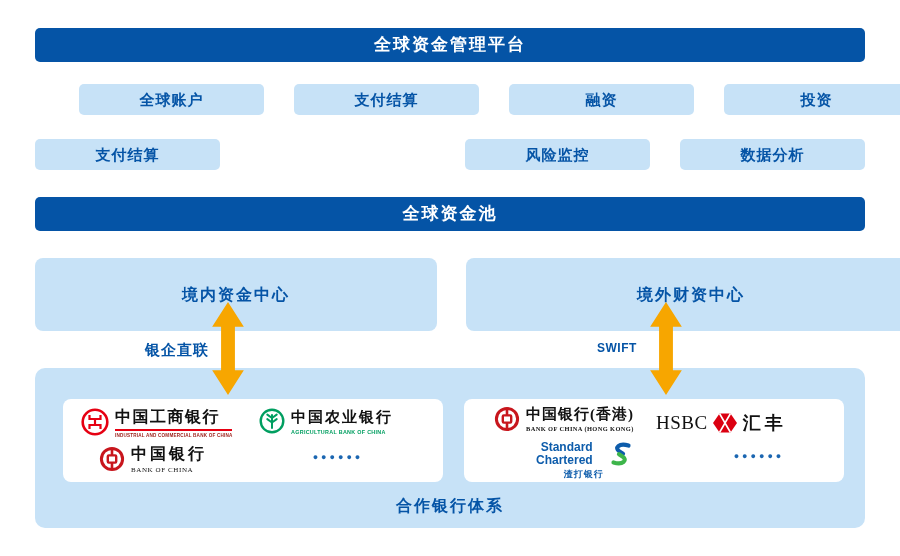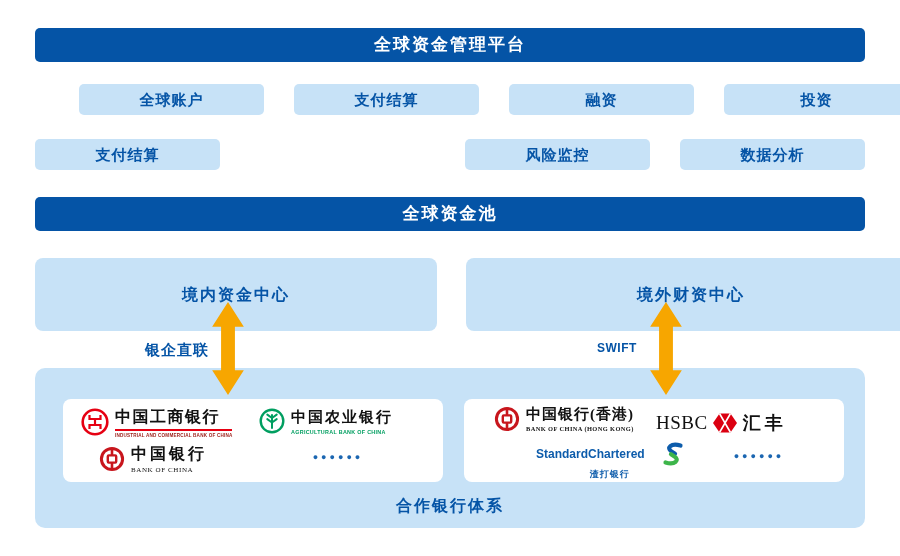--- a/index.html
+++ b/index.html
@@ -52,21 +52,21 @@
   .boc-cn{font-family:"Liberation Serif",serif;font-size:16px;font-weight:bold;color:#111111;letter-spacing:3px;}
   .boc-en{font-family:"Liberation Serif",serif;font-size:7px;font-weight:normal;color:#111111;letter-spacing:0.6px;margin-top:1px;white-space:nowrap;}
   .bochk-cn{font-family:"Liberation Serif",serif;font-size:15px;font-weight:bold;color:#111111;letter-spacing:1px;white-space:nowrap;}
   .bochk-en{font-family:"Liberation Serif",serif;font-size:6.4px;font-weight:bold;color:#111111;letter-spacing:0.4px;margin-top:1px;white-space:nowrap;}
   .hsbc-en{font-family:"Liberation Serif",serif;font-size:19px;color:#111111;letter-spacing:0.5px;}
   .hsbc-cn{font-size:18px;font-weight:bold;color:#111111;letter-spacing:4px;margin-left:5px;}
   .dots{position:absolute;color:#1B66B1;font-size:9px;letter-spacing:3px;text-align:center;}
 
   .sc-block{position:absolute;display:flex;flex-direction:column;align-items:center;}
   .sc-row{display:flex;align-items:center;}
-  .sc-text{display:flex;flex-direction:row;align-items:flex-end;margin-right:17px;}
+  .sc-text{display:flex;flex-direction:column;align-items:flex-end;margin-right:17px;}
   .sc-text span{font-size:12px;font-weight:bold;color:#0D5CAB;line-height:13px;}
   .sc-cn{font-size:9px;font-weight:bold;color:#0D5CAB;letter-spacing:1px;margin-top:1px;}
 </style>
 </head>
 <body>
 
 <div id="canvas">
 
   <div class="bar" id="header-bar">全球资金管理平台</div>
 

